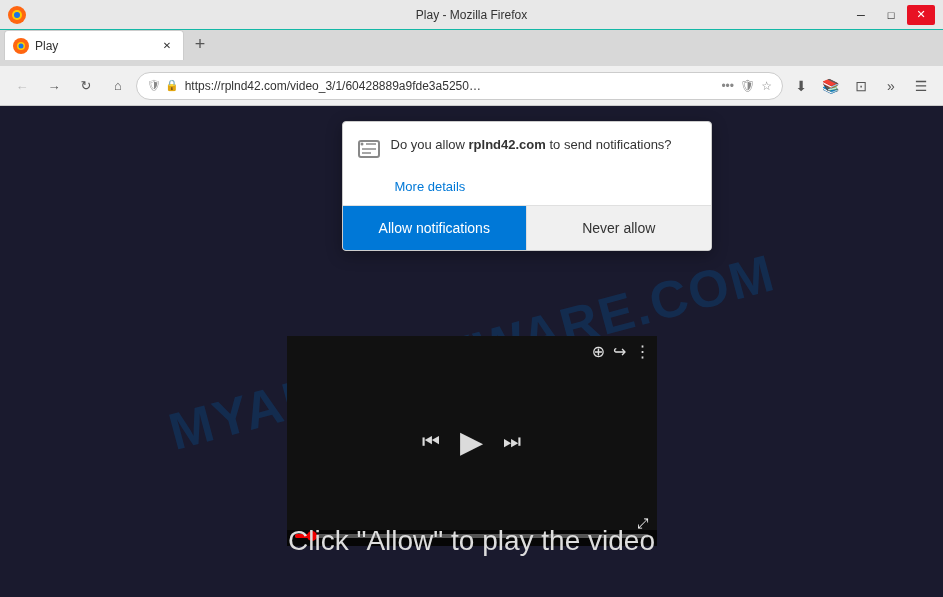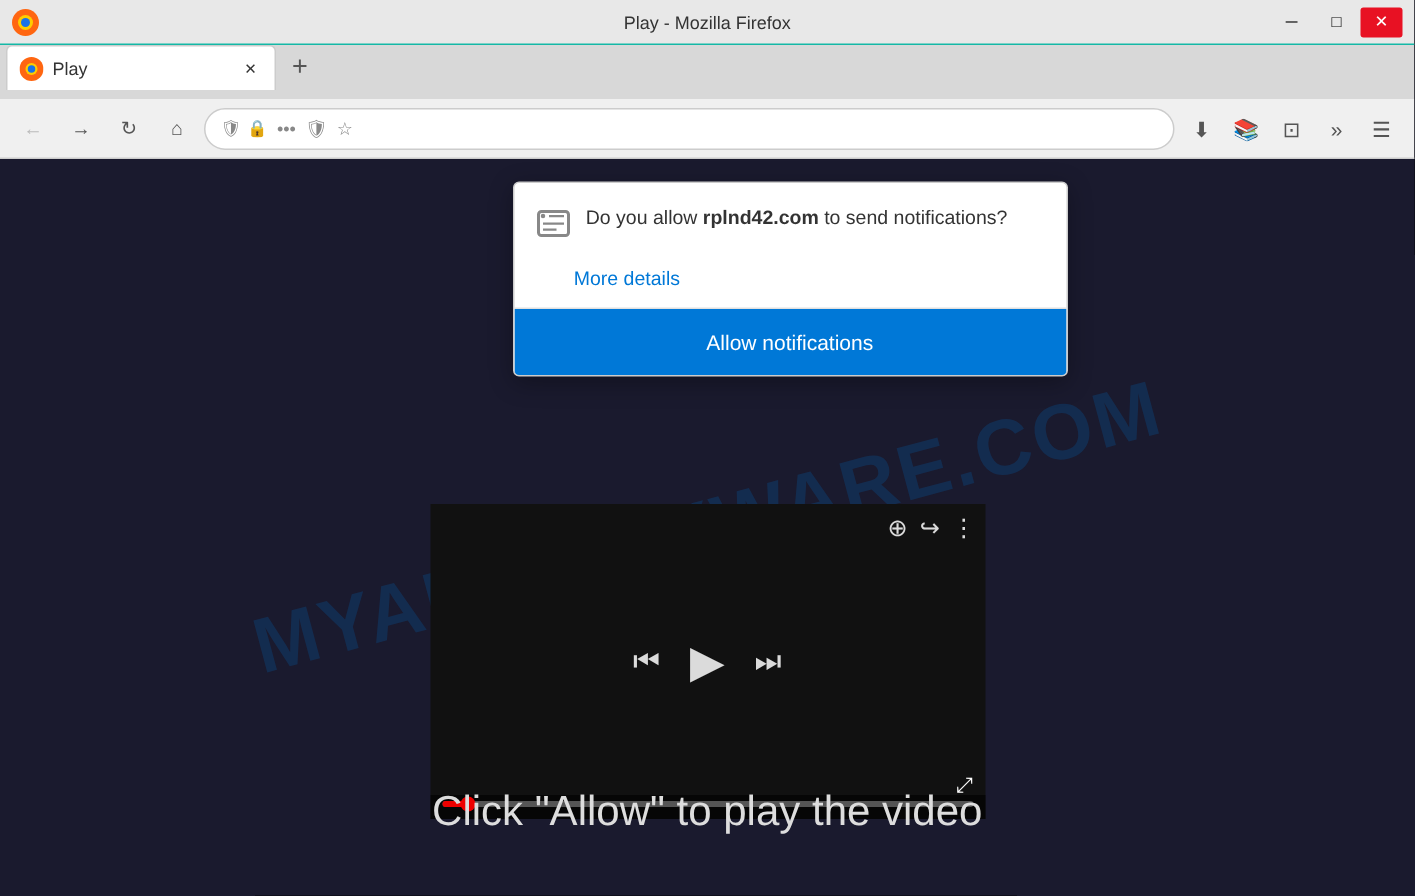--- a/index.html
+++ b/index.html
@@ -303,21 +303,21 @@
       margin-top: 1px;
       flex-shrink: 0;
     }
     .popup-text {
       font-size: 13px;
       color: #333;
       line-height: 1.4;
     }
     .popup-text strong { font-weight: bold; }
     .popup-more-details {
-      padding: 2px 16px 10px 40px;
+      padding: 2px 16px 10px 52px;
     }
     .popup-more-details a {
       color: #0078d7;
       font-size: 13px;
       text-decoration: none;
       cursor: pointer;
     }
     .popup-divider {
       height: 1px;
       background: #e0e0e0;
@@ -395,20 +395,21 @@
   <div class="nav-btn disabled">←</div>
   <div class="nav-btn">→</div>
   <div class="nav-btn">↻</div>
   <div class="nav-btn">⌂</div>
 
   <div class="address-bar">
     <div class="address-bar-icons">
       <span>🛡</span>
       <span>🔒</span>
     </div>
+    <span class="address-text">https://rplnd42.com/video_3/1/60428889a9fde3a5250…</span>
     <div class="address-bar-right">
       <span>•••</span>
       <span>🛡</span>
       <span>☆</span>
     </div>
   </div>
 
   <div class="navbar-right">
     <div class="toolbar-btn">⬇</div>
     <div class="toolbar-btn">📚</div>
@@ -436,20 +437,21 @@
       <div class="popup-text">
         <span>Do you allow </span><strong>rplnd42.com</strong><span> to send notifications?</span>
       </div>
     </div>
     <div class="popup-more-details">
       <a>More details</a>
     </div>
     <div class="popup-divider"></div>
     <div class="popup-buttons">
       <button class="popup-btn allow">Allow notifications</button>
+      <button class="popup-btn never">Never allow</button>
     </div>
   </div>
 
   <div class="video-player" style="margin-top: 230px;">
 
     <div class="video-controls-top">
       <span class="video-icon-btn">⊕</span>
       <span class="video-icon-btn">↪</span>
       <span class="video-icon-btn">⋮</span>
     </div>

